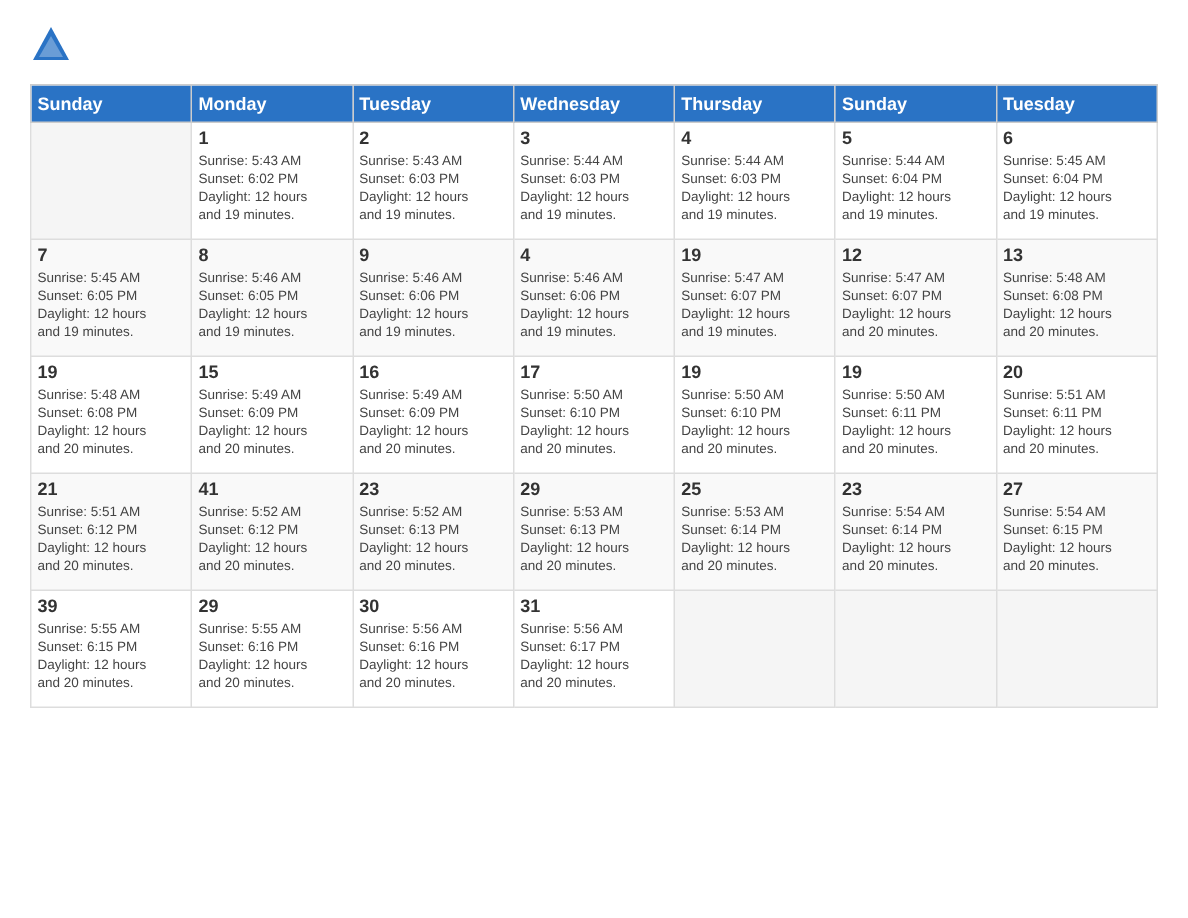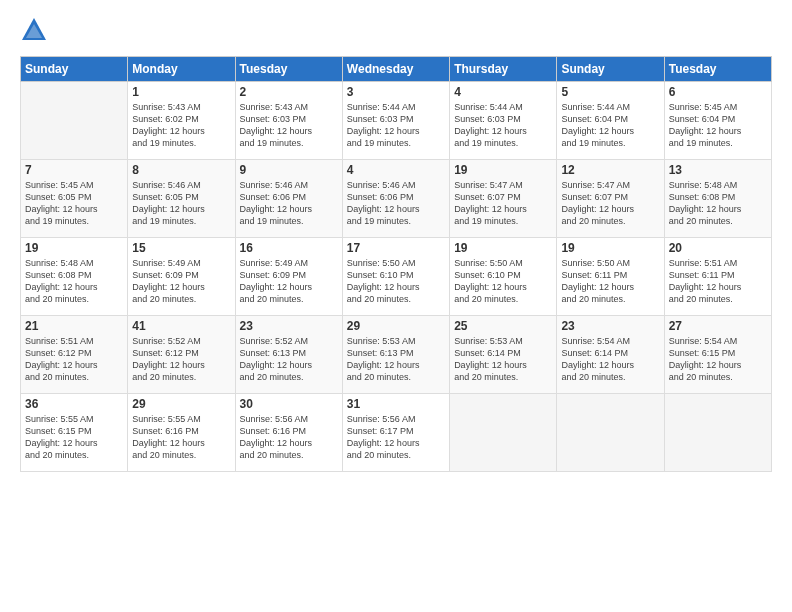--- a/index.html
+++ b/index.html
@@ -327,21 +327,21 @@
           <td>
             <div class="day-number">27</div>
             <div class="day-info" style="white-space: pre-line;">Sunrise: 5:54 AM
 Sunset: 6:15 PM
 Daylight: 12 hours
 and 20 minutes.</div>
           </td>
         </tr>
         <tr>
           <td>
-            <div class="day-number">36</div>
+            <div class="day-number">39</div>
             <div class="day-info" style="white-space: pre-line;">Sunrise: 5:55 AM
 Sunset: 6:15 PM
 Daylight: 12 hours
 and 20 minutes.</div>
           </td>
           <td>
             <div class="day-number">29</div>
             <div class="day-info" style="white-space: pre-line;">Sunrise: 5:55 AM
 Sunset: 6:16 PM
 Daylight: 12 hours

